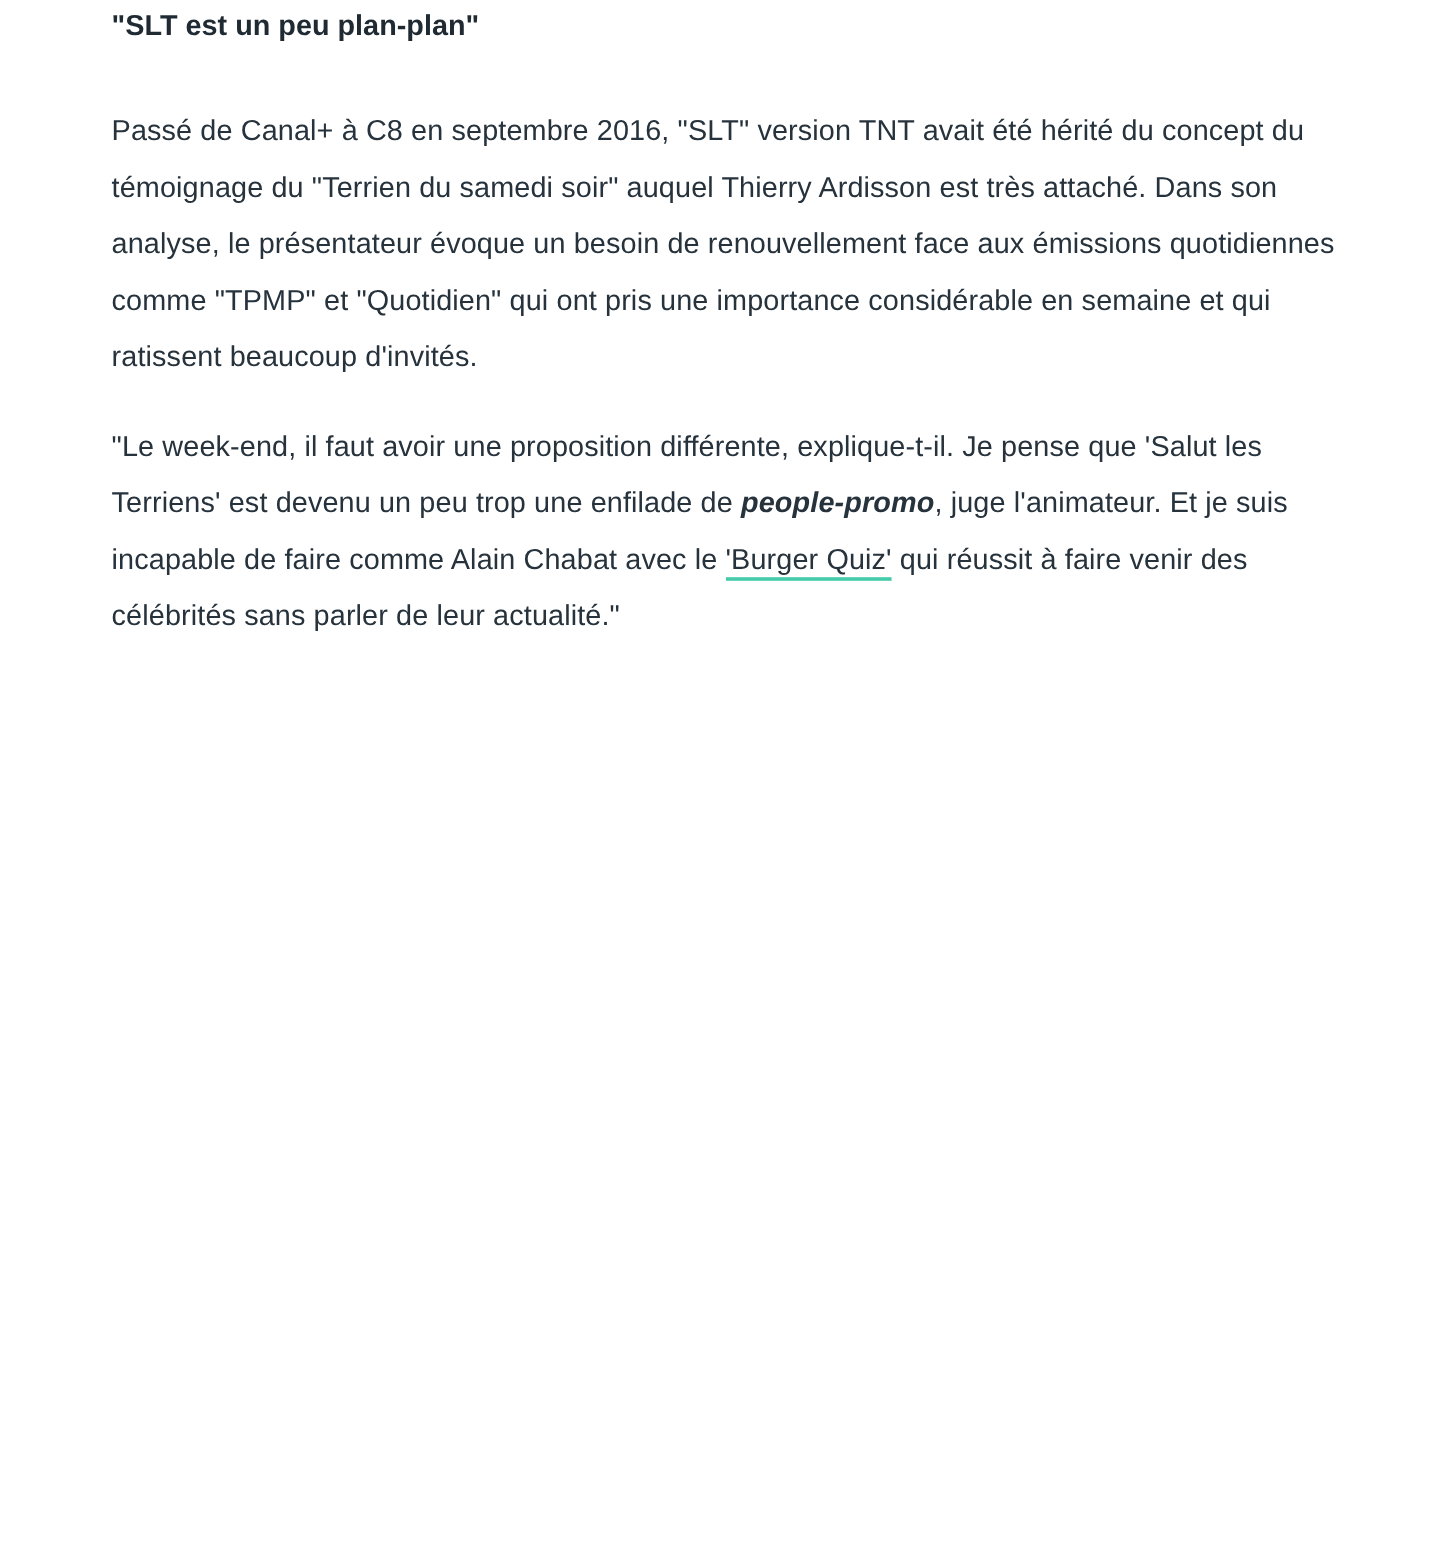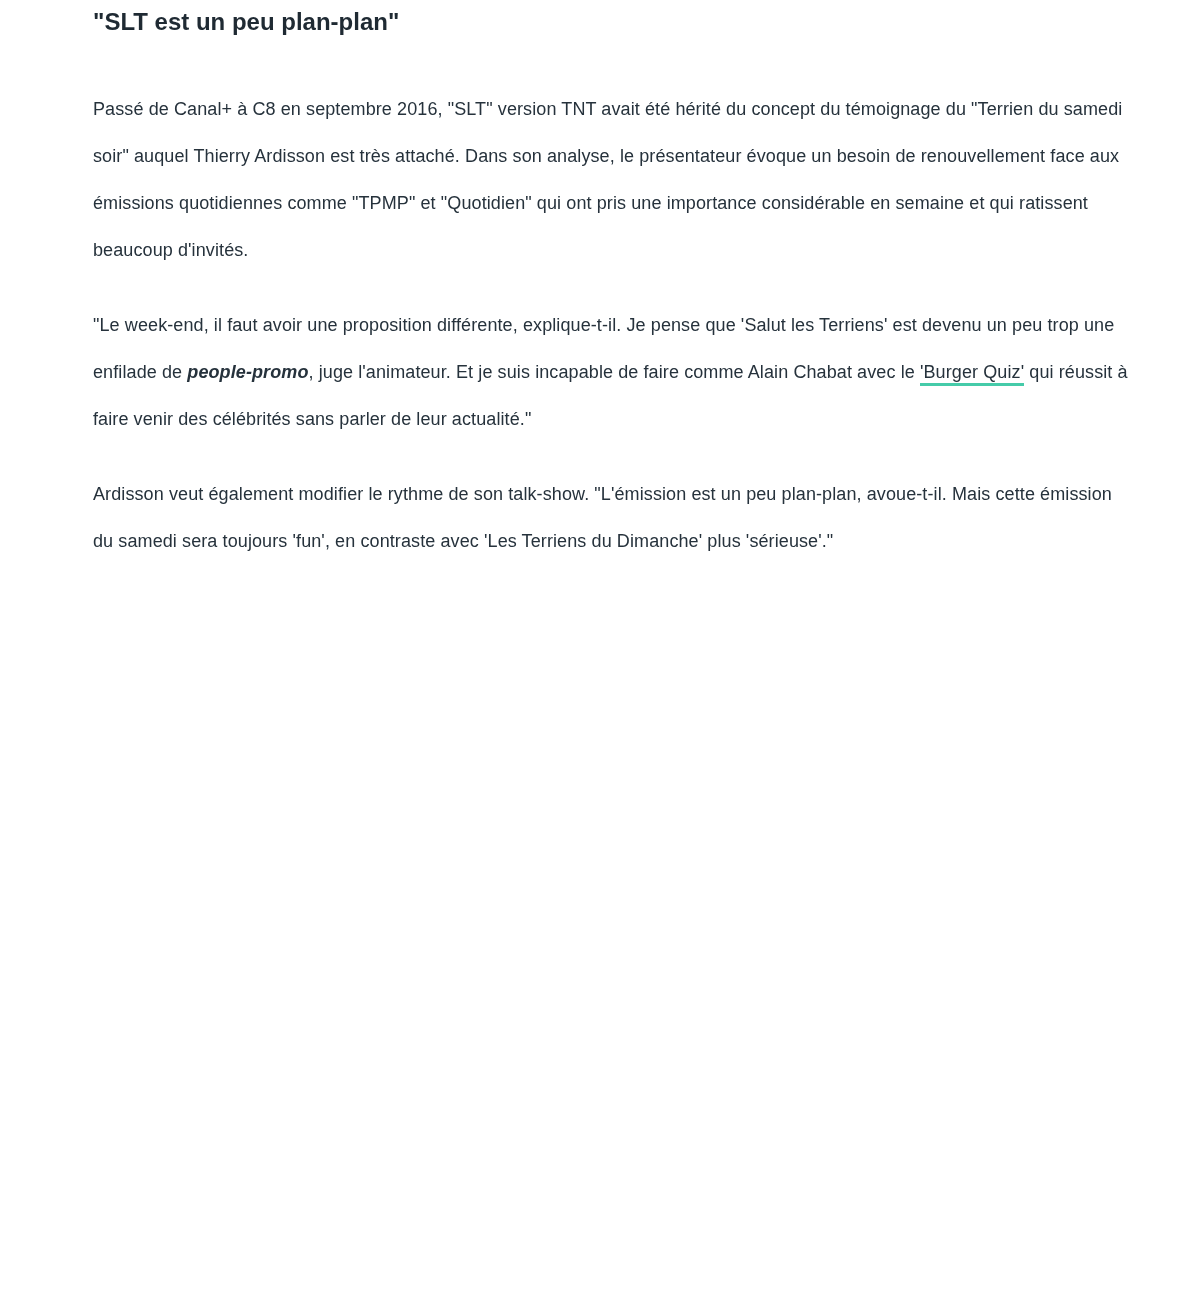--- a/index.html
+++ b/index.html
@@ -20,21 +20,21 @@
     box-sizing: content-box;
   }
   .article-heading {
     font-size: 24px;
     line-height: 32px;
     font-weight: bold;
     margin: 0 0 48px 0;
     color: #1f2a33;
   }
   .article-body p {
-    font-size: 18px;
+    font-size: 24px;
     line-height: 47px;
     font-weight: 400;
     margin: 0 0 28px 0;
     letter-spacing: 0.1px;
   }
   .article-body em {
     font-style: italic;
     font-weight: bold;
   }
   a.inline-link {
@@ -47,15 +47,14 @@
   }
 </style>
 </head>
 <body style="background: rgb(255, 255, 255); color: rgb(38, 50, 60);">
 
 <div class="article">
   <h1 class="article-heading">"SLT est un peu plan-plan"</h1>
   <div class="article-body">
       <p><span>Passé de Canal+ à C8 en septembre 2016, "SLT" version TNT avait été hérité du concept du témoignage du "Terrien du samedi soir" auquel Thierry Ardisson est très attaché. Dans son analyse, le présentateur évoque un besoin de renouvellement face aux émissions quotidiennes comme "TPMP" et "Quotidien" qui ont pris une importance considérable en semaine et qui ratissent beaucoup d'invités.</span></p>
       <p><span>"Le week-end, il faut avoir une proposition différente, explique-t-il. Je pense que 'Salut les Terriens' est devenu un peu trop une enfilade de </span><em>people-promo</em><span>, juge l'animateur. Et je suis incapable de faire comme Alain Chabat avec le </span><a href="#" class="inline-link" style="border-bottom-color: rgb(69, 203, 169);">'Burger Quiz'</a><span> qui réussit à faire venir des célébrités sans parler de leur actualité."</span></p>
-      <p><span>Ardisson veut également modifier le rythme de son talk-show. "L'émission est un peu plan-plan, avoue-t-il. Mais cette émission du samedi sera toujours 'fun', en contraste avec 'Les Terriens du Dimanche' plus 'sérieuse'."</span></p>
     </div>
 </div>
 
 </body></html>

